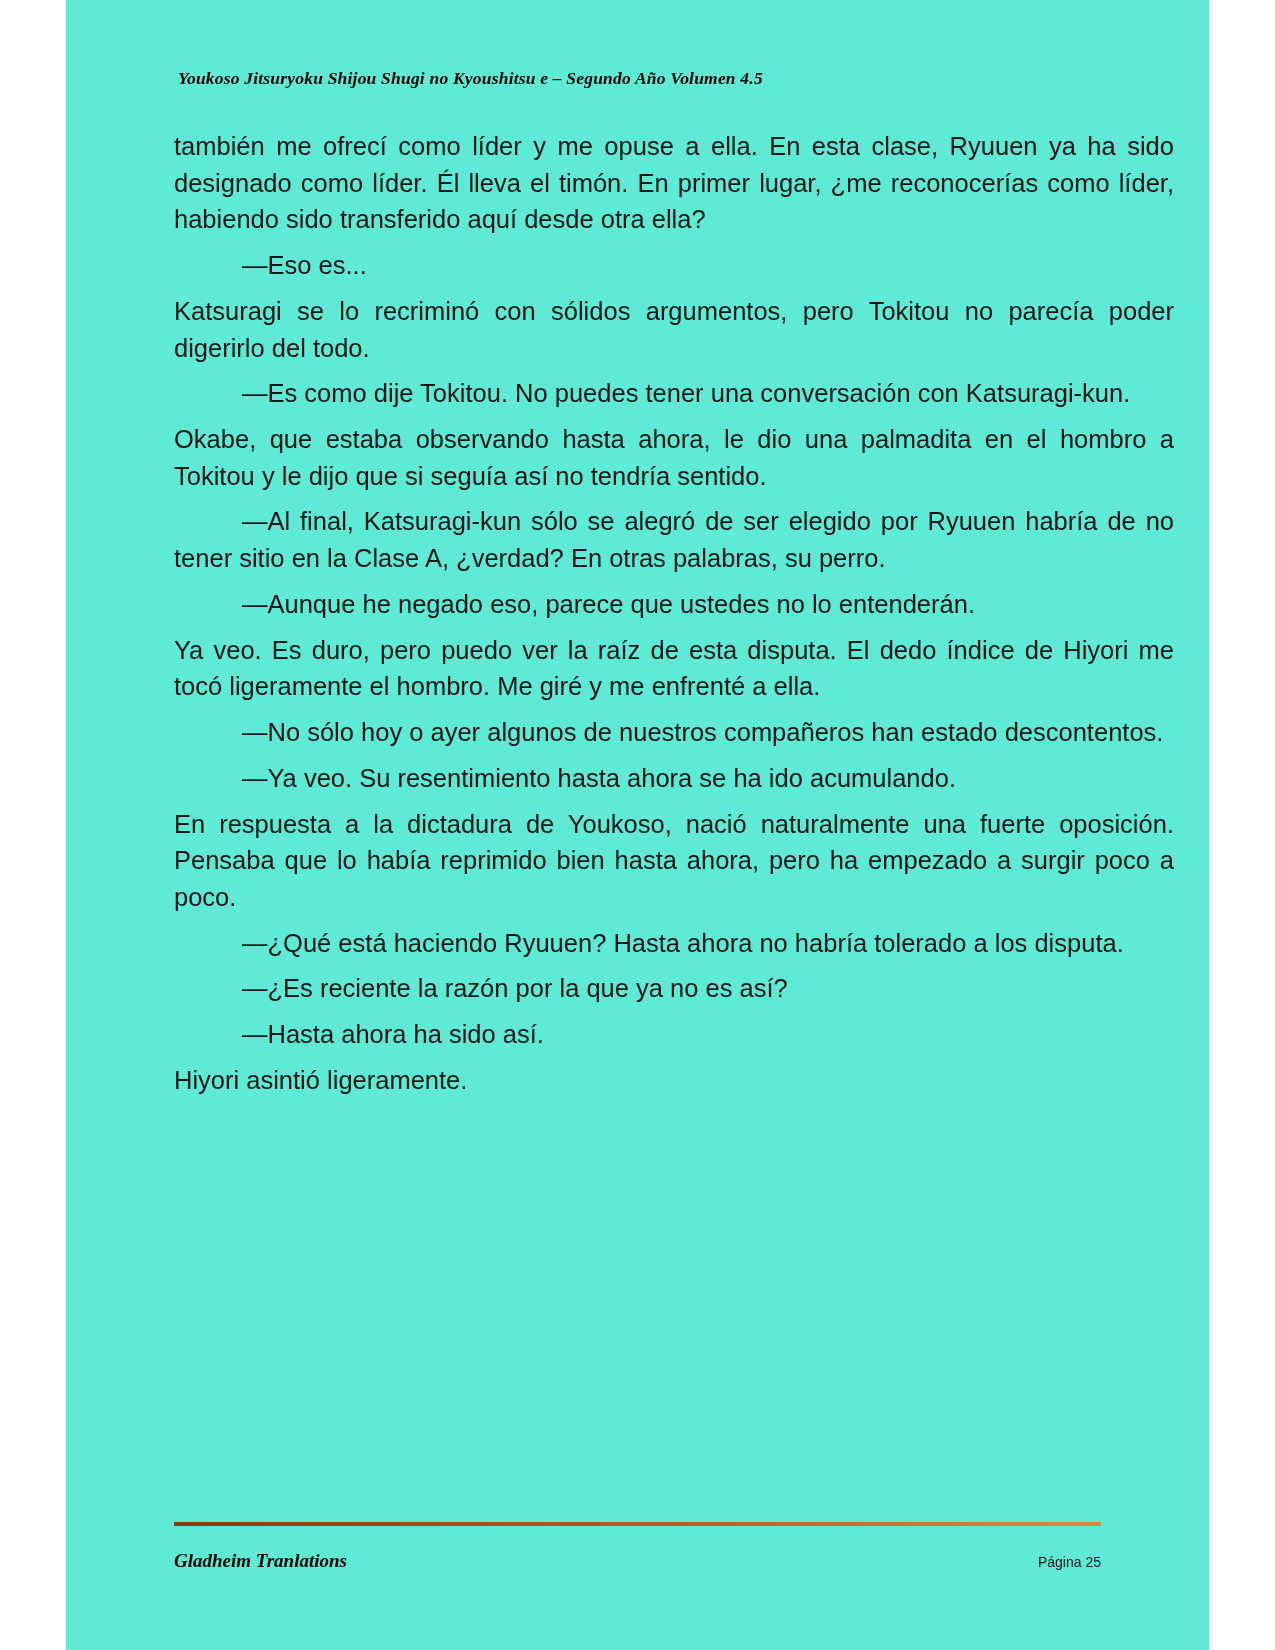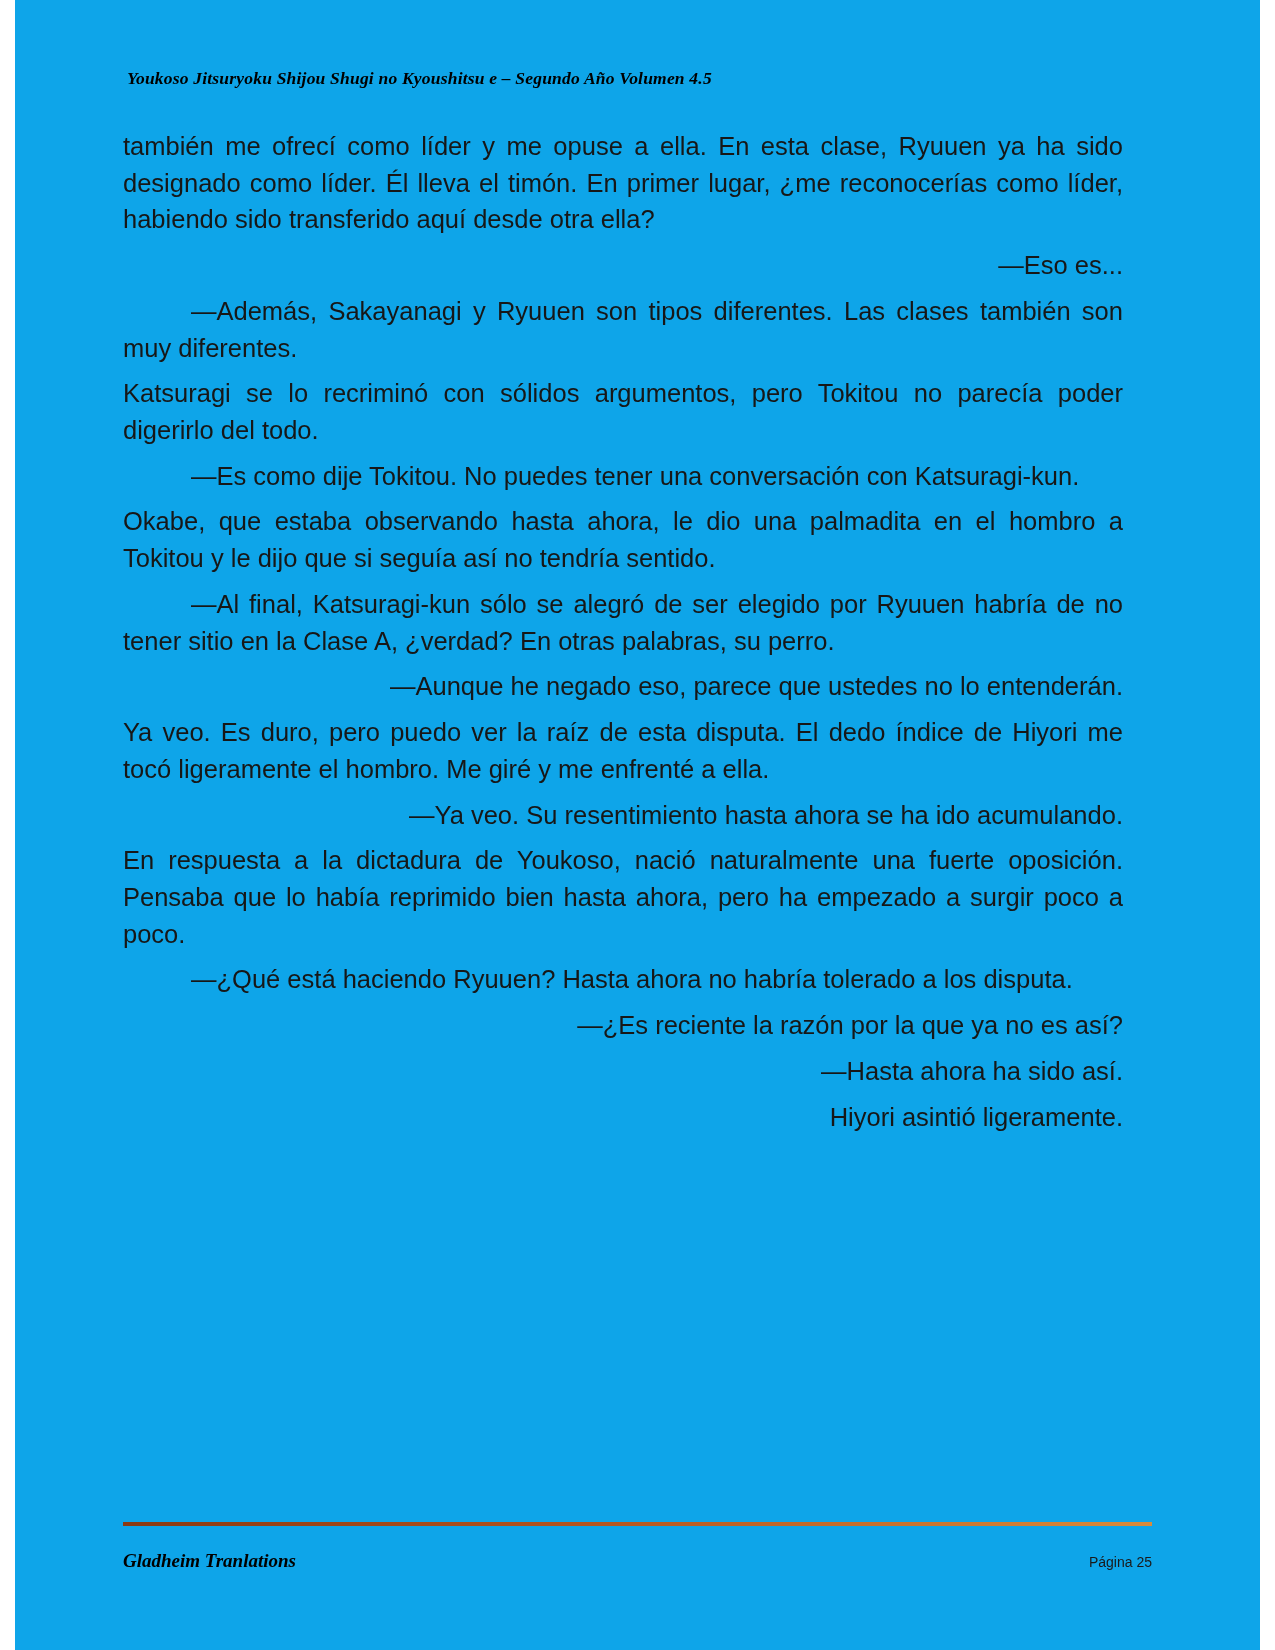--- a/index.html
+++ b/index.html
@@ -6,24 +6,24 @@
     margin: 0;
     padding: 0;
     background: #ffffff;
   }
   body {
     font-family: "Liberation Sans", sans-serif;
     color: #1a1a1a;
   }
   .page {
     position: relative;
-    width: 1245px;
+    width: 1143px;
     height: 1650px;
     margin: 0 auto;
-    background: #0ea5e9;
+    background: #5eead4;
     box-sizing: border-box;
     padding: 8px;
     overflow: hidden;
   }
   .header {
     position: absolute;
     top: 68px;
     left: 112px;
     right: 112px;
     font-family: "Liberation Serif", serif;
@@ -44,21 +44,21 @@
     margin: 0 0 9px 0;
     font-size: 25.5px;
     line-height: 1.44;
     color: #171717;
     text-align: justify;
     text-justify: inter-word;
     -webkit-hyphens: none;
     hyphens: none;
   }
   p.no-justify {
-    text-align: right;
+    text-align: left;
     margin-top: 7px;
   }
   p.indent {
     text-indent: 68px;
   }
   .footer-rule {
     position: absolute;
     left: 108px;
     right: 108px;
     bottom: 124px;
@@ -93,34 +93,34 @@
 <div class="page">
 
   <div class="header">Youkoso Jitsuryoku Shijou Shugi no Kyoushitsu e – Segundo Año Volumen 4.5</div>
 
   <div class="content">
 
     <p class="body-par">también me ofrecí como líder y me opuse a ella. En esta clase, Ryuuen ya ha sido designado como líder. Él lleva el timón. En primer lugar, ¿me reconocerías como líder, habiendo sido transferido aquí desde otra ella?</p>
 
     <p class="indent no-justify">—Eso es...</p>
 
-    <p class="indent">—Además, Sakayanagi y Ryuuen son tipos diferentes. Las clases también son muy diferentes.</p>
 
     <p class="body-par">Katsuragi se lo recriminó con sólidos argumentos, pero Tokitou no parecía poder digerirlo del todo.</p>
 
     <p class="indent">—Es como dije Tokitou. No puedes tener una conversación con Katsuragi-kun.</p>
 
     <p class="body-par">Okabe, que estaba observando hasta ahora, le dio una palmadita en el hombro a Tokitou y le dijo que si seguía así no tendría sentido.</p>
 
     <p class="indent">—Al final, Katsuragi-kun sólo se alegró de ser elegido por Ryuuen habría de no tener sitio en la Clase A, ¿verdad? En otras palabras, su perro.</p>
 
     <p class="indent no-justify">—Aunque he negado eso, parece que ustedes no lo entenderán.</p>
 
     <p class="body-par">Ya veo. Es duro, pero puedo ver la raíz de esta disputa. El dedo índice de Hiyori me tocó ligeramente el hombro. Me giré y me enfrenté a ella.</p>
 
+    <p class="indent">—No sólo hoy o ayer algunos de nuestros compañeros han estado descontentos.</p>
 
     <p class="indent no-justify">—Ya veo. Su resentimiento hasta ahora se ha ido acumulando.</p>
 
     <p class="body-par">En respuesta a la dictadura de Youkoso, nació naturalmente una fuerte oposición. Pensaba que lo había reprimido bien hasta ahora, pero ha empezado a surgir poco a poco.</p>
 
     <p class="indent">—¿Qué está haciendo Ryuuen? Hasta ahora no habría tolerado a los disputa.</p>
 
     <p class="indent no-justify">—¿Es reciente la razón por la que ya no es así?</p>
 
     <p class="indent no-justify">—Hasta ahora ha sido así.</p>

